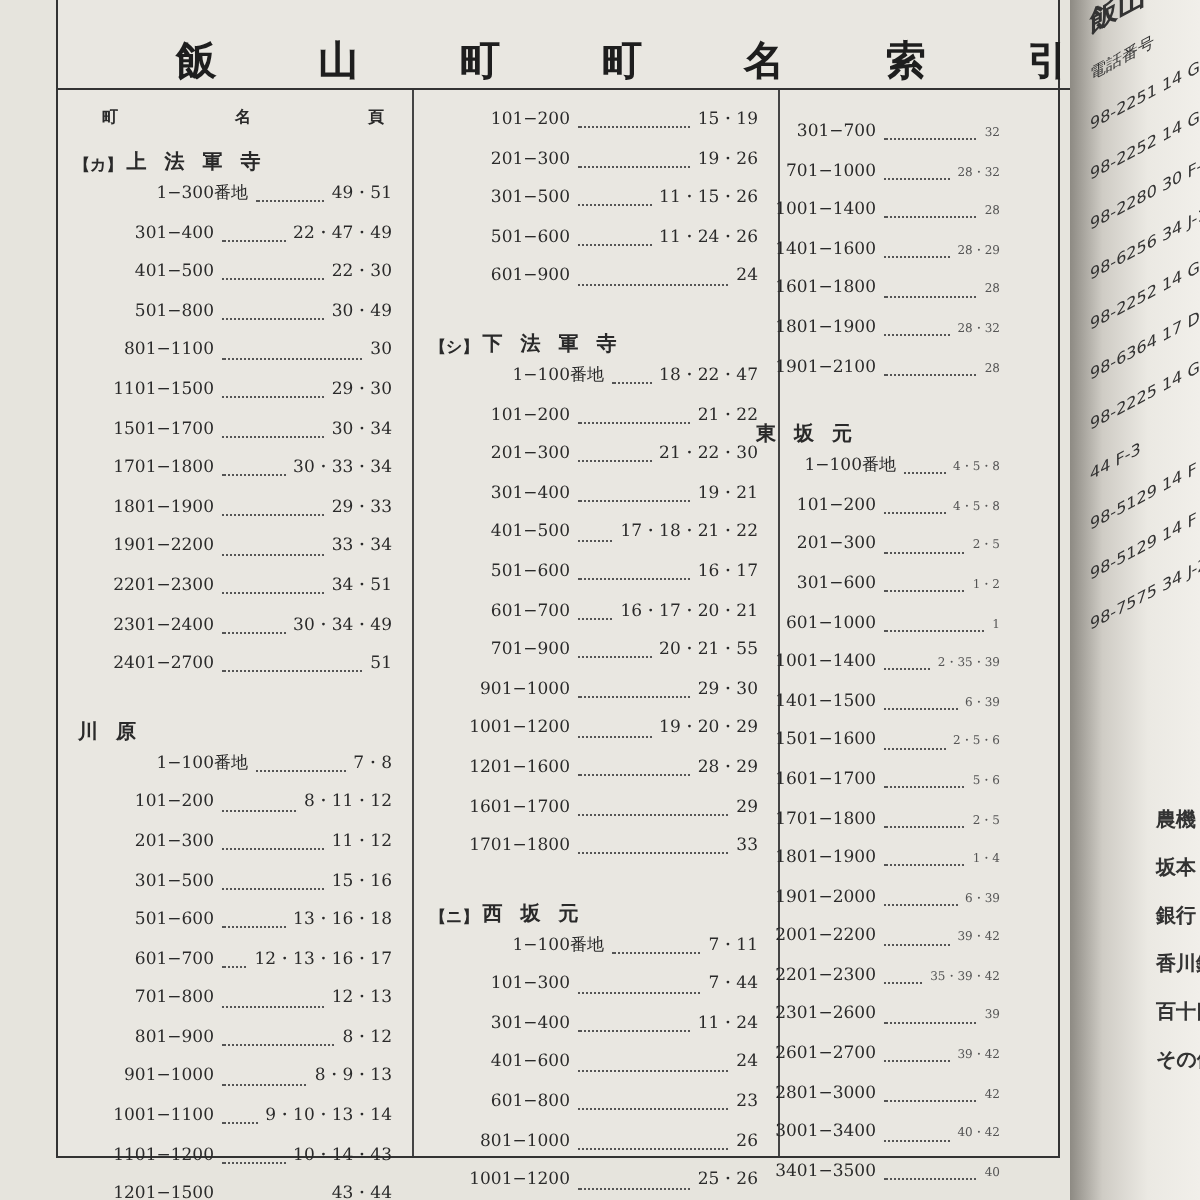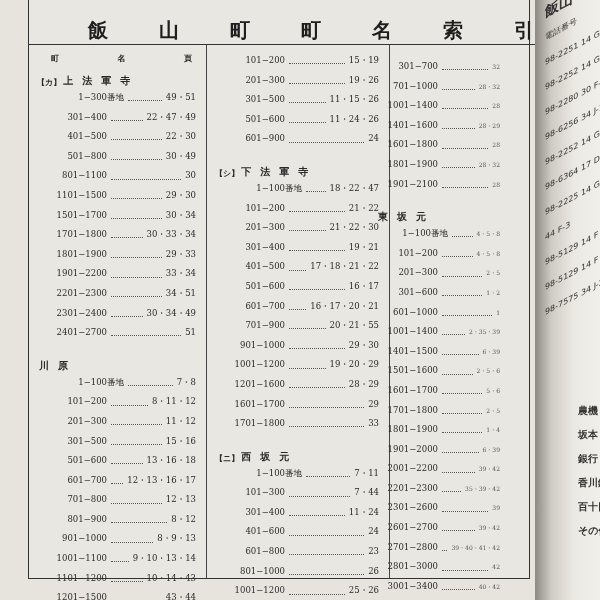--- a/index.html
+++ b/index.html
@@ -492,25 +492,20 @@
       </div>
       <div class="row">
         <span class="range">2301−2600</span>
         <span class="dots"></span>
         <span class="pages">39</span>
       </div>
       <div class="row">
         <span class="range">2601−2700</span>
         <span class="dots"></span>
         <span class="pages">39・42</span>
-      </div>
-      <div class="row">
-        <span class="range">2701−2800</span>
-        <span class="dots"></span>
-        <span class="pages">39・40・41・42</span>
       </div>
       <div class="row">
         <span class="range">2801−3000</span>
         <span class="dots"></span>
         <span class="pages">42</span>
       </div>
       <div class="row">
         <span class="range">3001−3400</span>
         <span class="dots"></span>
         <span class="pages">40・42</span>

